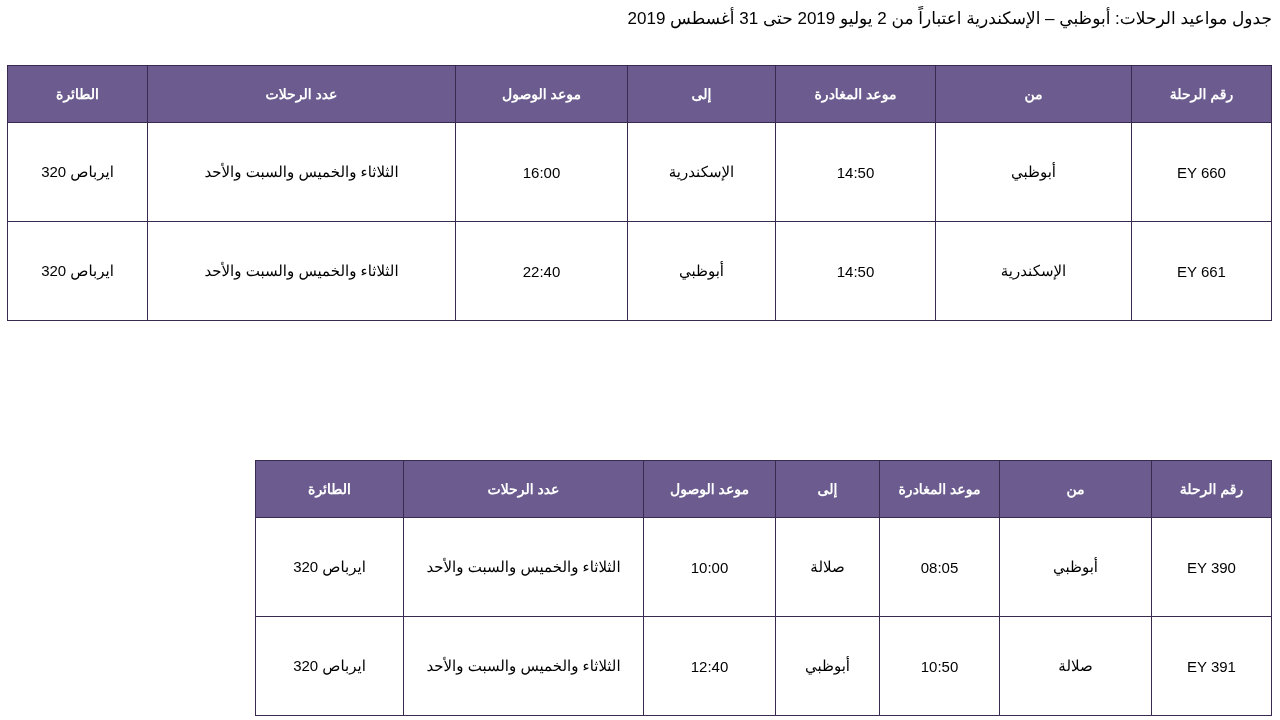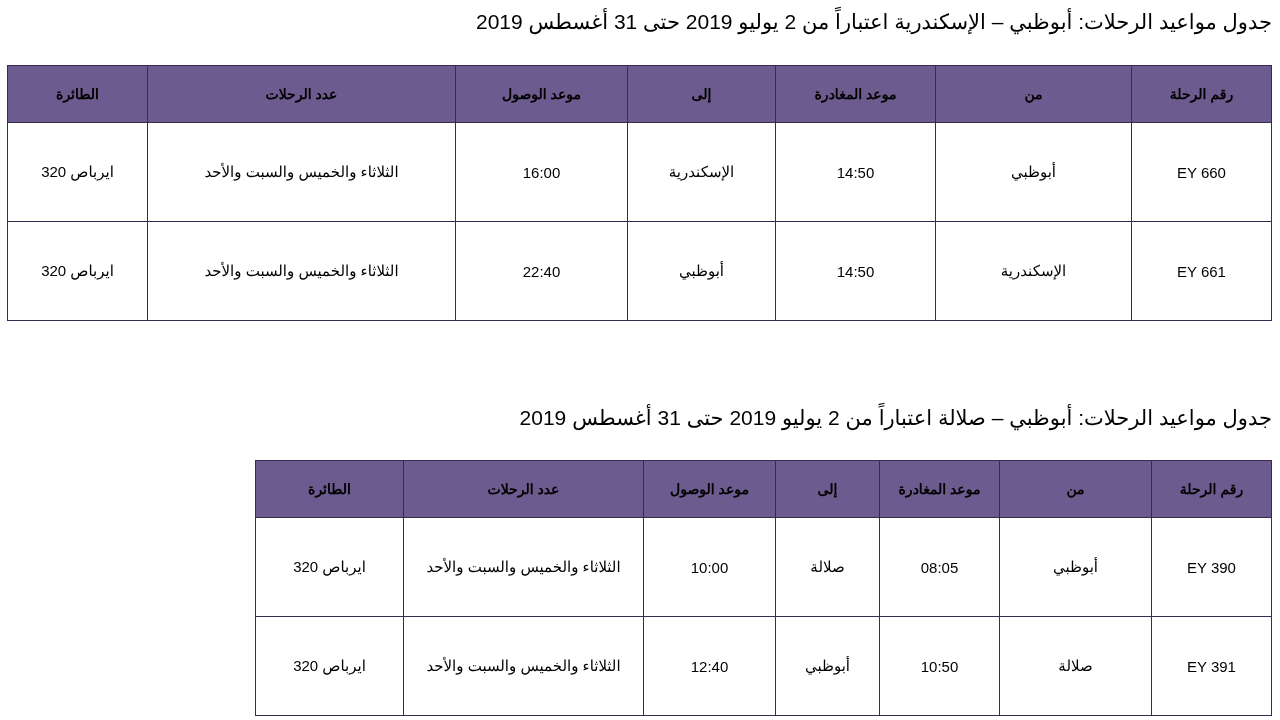--- a/index.html
+++ b/index.html
@@ -12,21 +12,21 @@
     color: #000000;
   }
   .page {
     width: 1280px;
     height: 720px;
     position: relative;
     overflow: hidden;
   }
 
   .caption {
-    font-size: 21px;
+    font-size: 17px;
     color: #000;
     text-align: right;
     direction: rtl;
     line-height: 1.5;
   }
 
   .caption-1 {
     position: absolute;
     top: 6px;
     right: 8px;
@@ -60,21 +60,21 @@
   table.flights th,
   table.flights td {
     border: 1px solid #3b2a50;
     text-align: center;
     vertical-align: middle;
     font-size: 15px;
     padding: 4px 6px;
   }
   table.flights thead th {
     background: #6b5b8e;
-    color: #000000;
+    color: #ffffff;
     font-weight: bold;
     font-size: 14px;
     height: 48px;
     margin-top: 12px;
   }
   table.flights tbody td {
     height: 90px;
     color: #000;
   }
 
@@ -158,21 +158,20 @@
           <td>أبوظبي</td>
           <td>22:40</td>
           <td>الثلاثاء والخميس والسبت والأحد</td>
           <td>ايرباص 320</td>
         </tr>
       </tbody>
     </table>
   </div>
 
 
-  <div class="caption caption-2">جدول مواعيد الرحلات: أبوظبي – صلالة اعتباراً من 2 يوليو 2019 حتى 31 أغسطس 2019</div>
 
   <div class="table-wrap-2">
     <table class="flights t2">
       <colgroup>
         <col class="c-flight">
           <col class="c-from">
           <col class="c-dep">
           <col class="c-to">
           <col class="c-arr">
           <col class="c-days">

